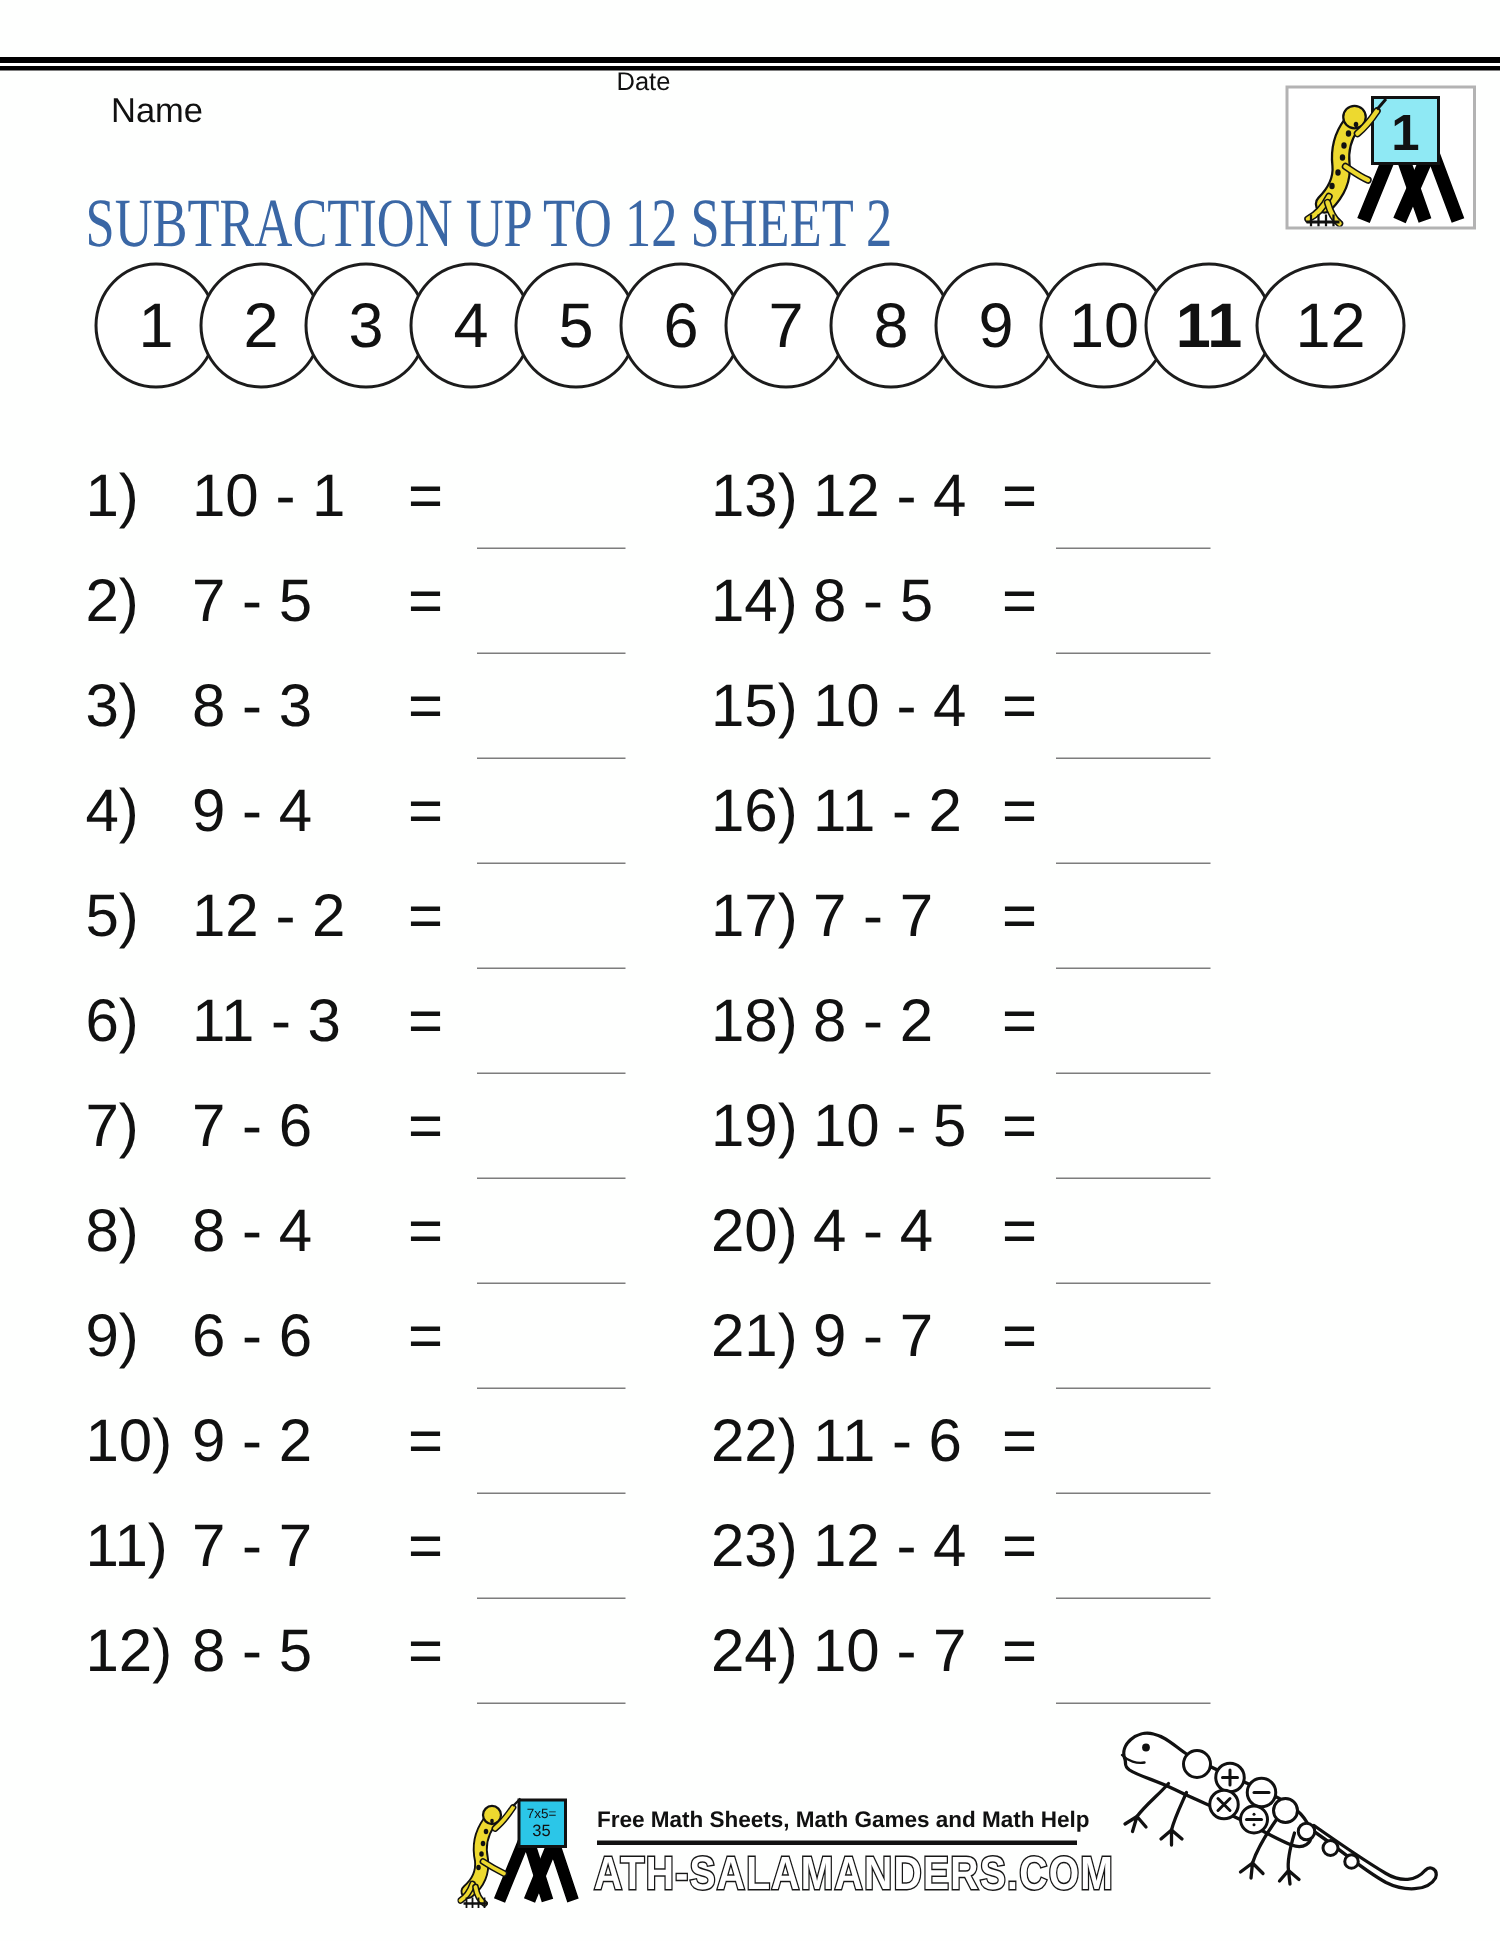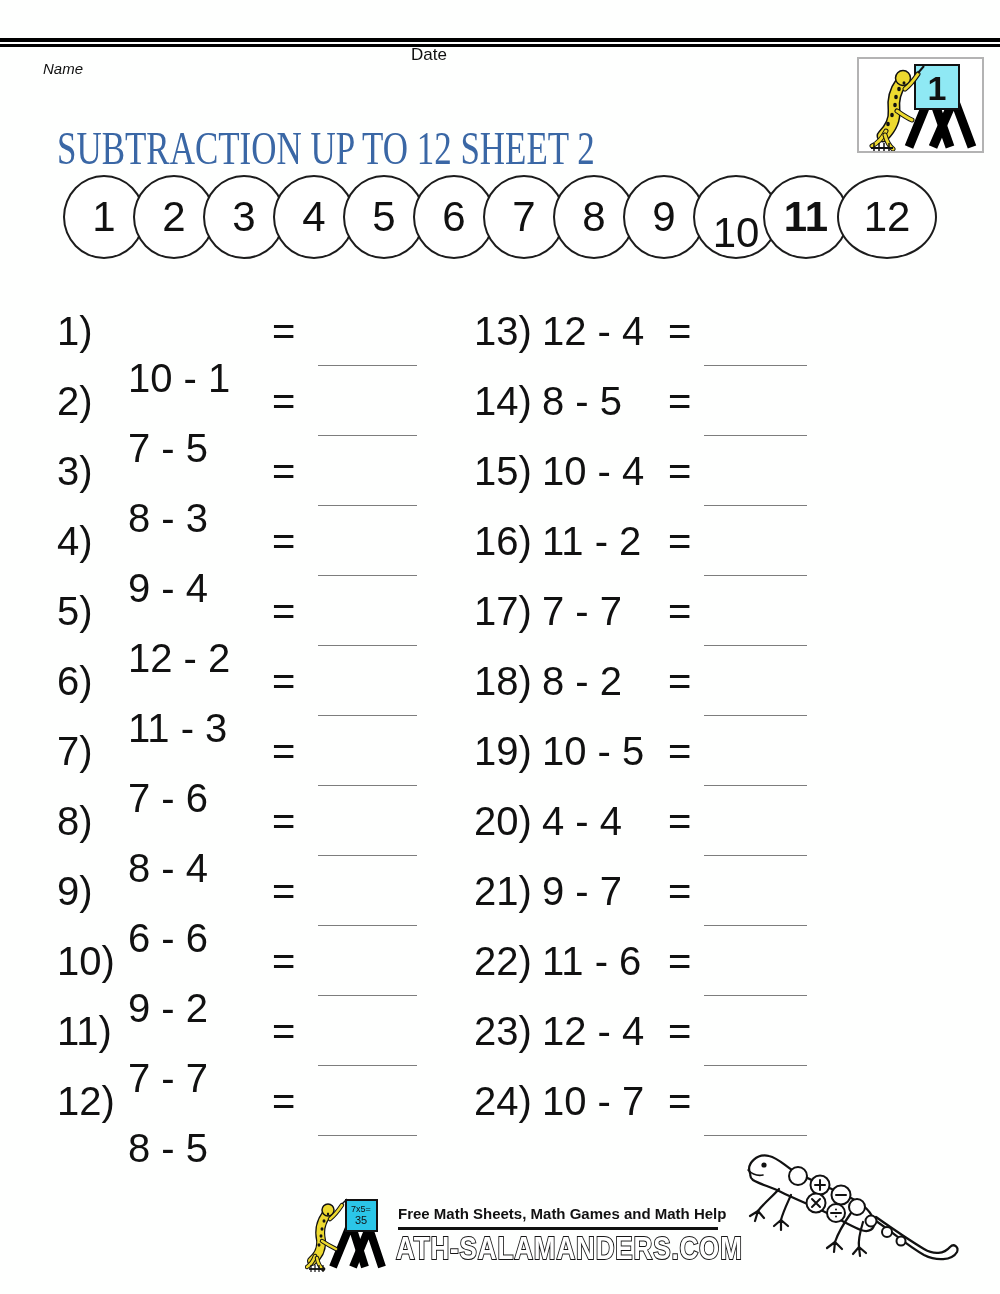--- a/index.html
+++ b/index.html
@@ -12,21 +12,21 @@
     overflow:hidden;
   }
   
   .topbar{
     position:absolute;left:0;top:38px;width:1000px;height:9px;
     background:#fff;
     border-top:4px solid #000;
     border-bottom:3px solid #000;
     box-sizing:border-box;
   }
-  .name-label{position:absolute;left:43px;top:60px;font-size:15px;font-style:italic;}
+  .name-label{position:absolute;left:74px;top:60px;font-size:23px;}
   .date-label{position:absolute;left:411px;top:45px;font-size:17px;}
 
   
   .logo-box{
     position:absolute;left:857px;top:57px;width:127px;height:96px;
     border:2px solid #b3b3b3;background:#fff;box-sizing:border-box;
   }
 
   
   .title{
@@ -50,34 +50,34 @@
   }
   .circle:nth-child(1){left:63px;}
   .circle:nth-child(2){left:133px;}
   .circle:nth-child(3){left:203px;}
   .circle:nth-child(4){left:273px;}
   .circle:nth-child(5){left:343px;}
   .circle:nth-child(6){left:413px;}
   .circle:nth-child(7){left:483px;}
   .circle:nth-child(8){left:553px;}
   .circle:nth-child(9){left:623px;}
-  .circle:nth-child(10){left:693px;width:86px;align-items:flex-end;}
+  .circle:nth-child(10){left:693px;width:86px;}
   .circle:nth-child(11){left:763px;width:86px;font-weight:bold;}
   .circle:nth-child(12){left:837px;width:100px;}
 
   
   .pcol{position:absolute;top:311px;width:430px;font-size:40px;line-height:40px;}
   .pcol-left{left:57px;}
   .pcol-right{left:474px;}
   .prow{position:relative;height:70px;}
   .pnum{position:absolute;left:0;top:0;}
   .pexpr{position:absolute;top:0;}
   .peq{position:absolute;top:0;}
   .pline{position:absolute;top:54px;height:1px;background:#7d7d7d;}
-  .pcol-left  .pexpr{left:71px;margin-top:47px;}
+  .pcol-left  .pexpr{left:71px;}
   .pcol-left  .peq{left:215px;}
   .pcol-left  .pline{left:261px;width:99px;}
   .pcol-right .pexpr{left:68px;}
   .pcol-right .peq{left:194px;}
   .pcol-right .pline{left:230px;width:103px;}
 
   
   .tagline{
     position:absolute;left:398px;top:1205px;width:320px;
     text-align:center;font-size:15px;font-weight:bold;white-space:nowrap;

